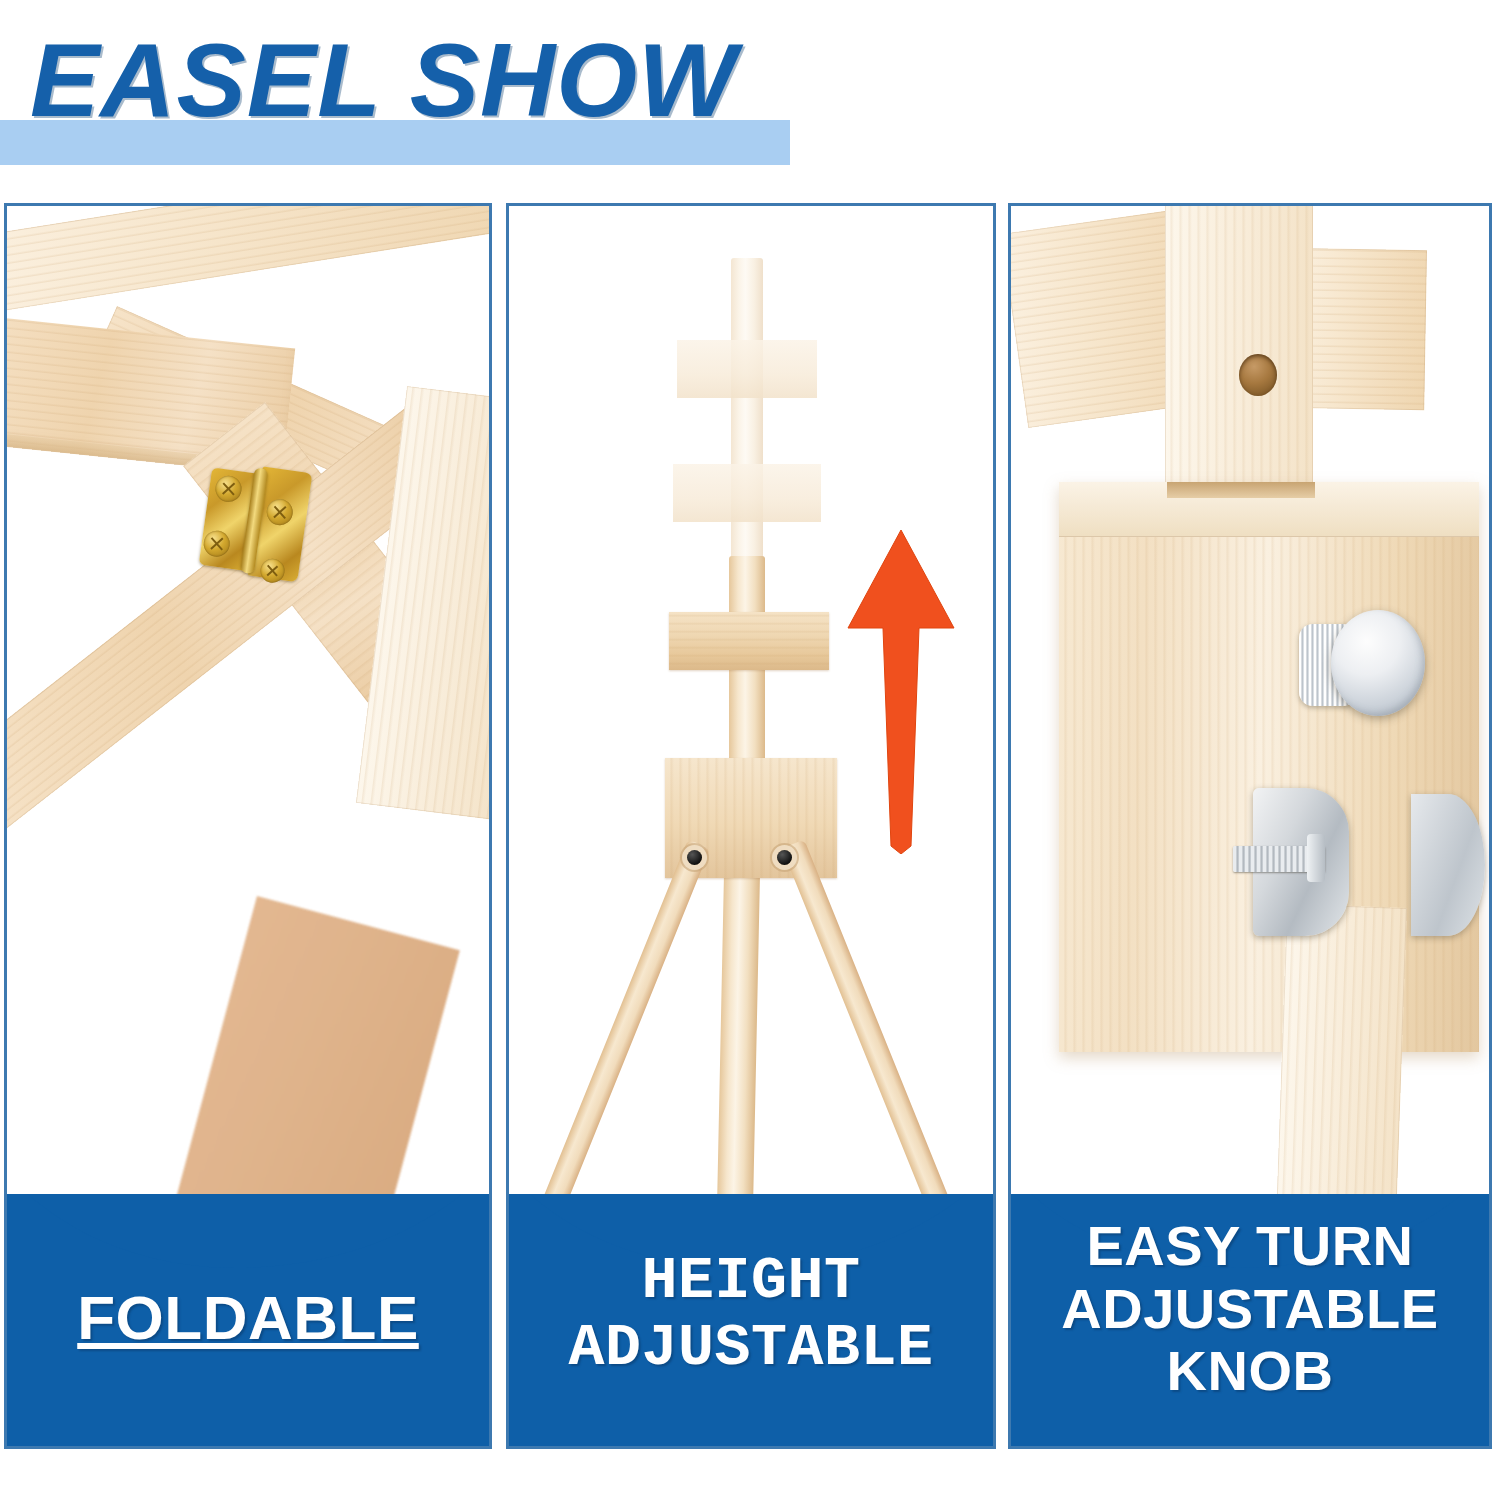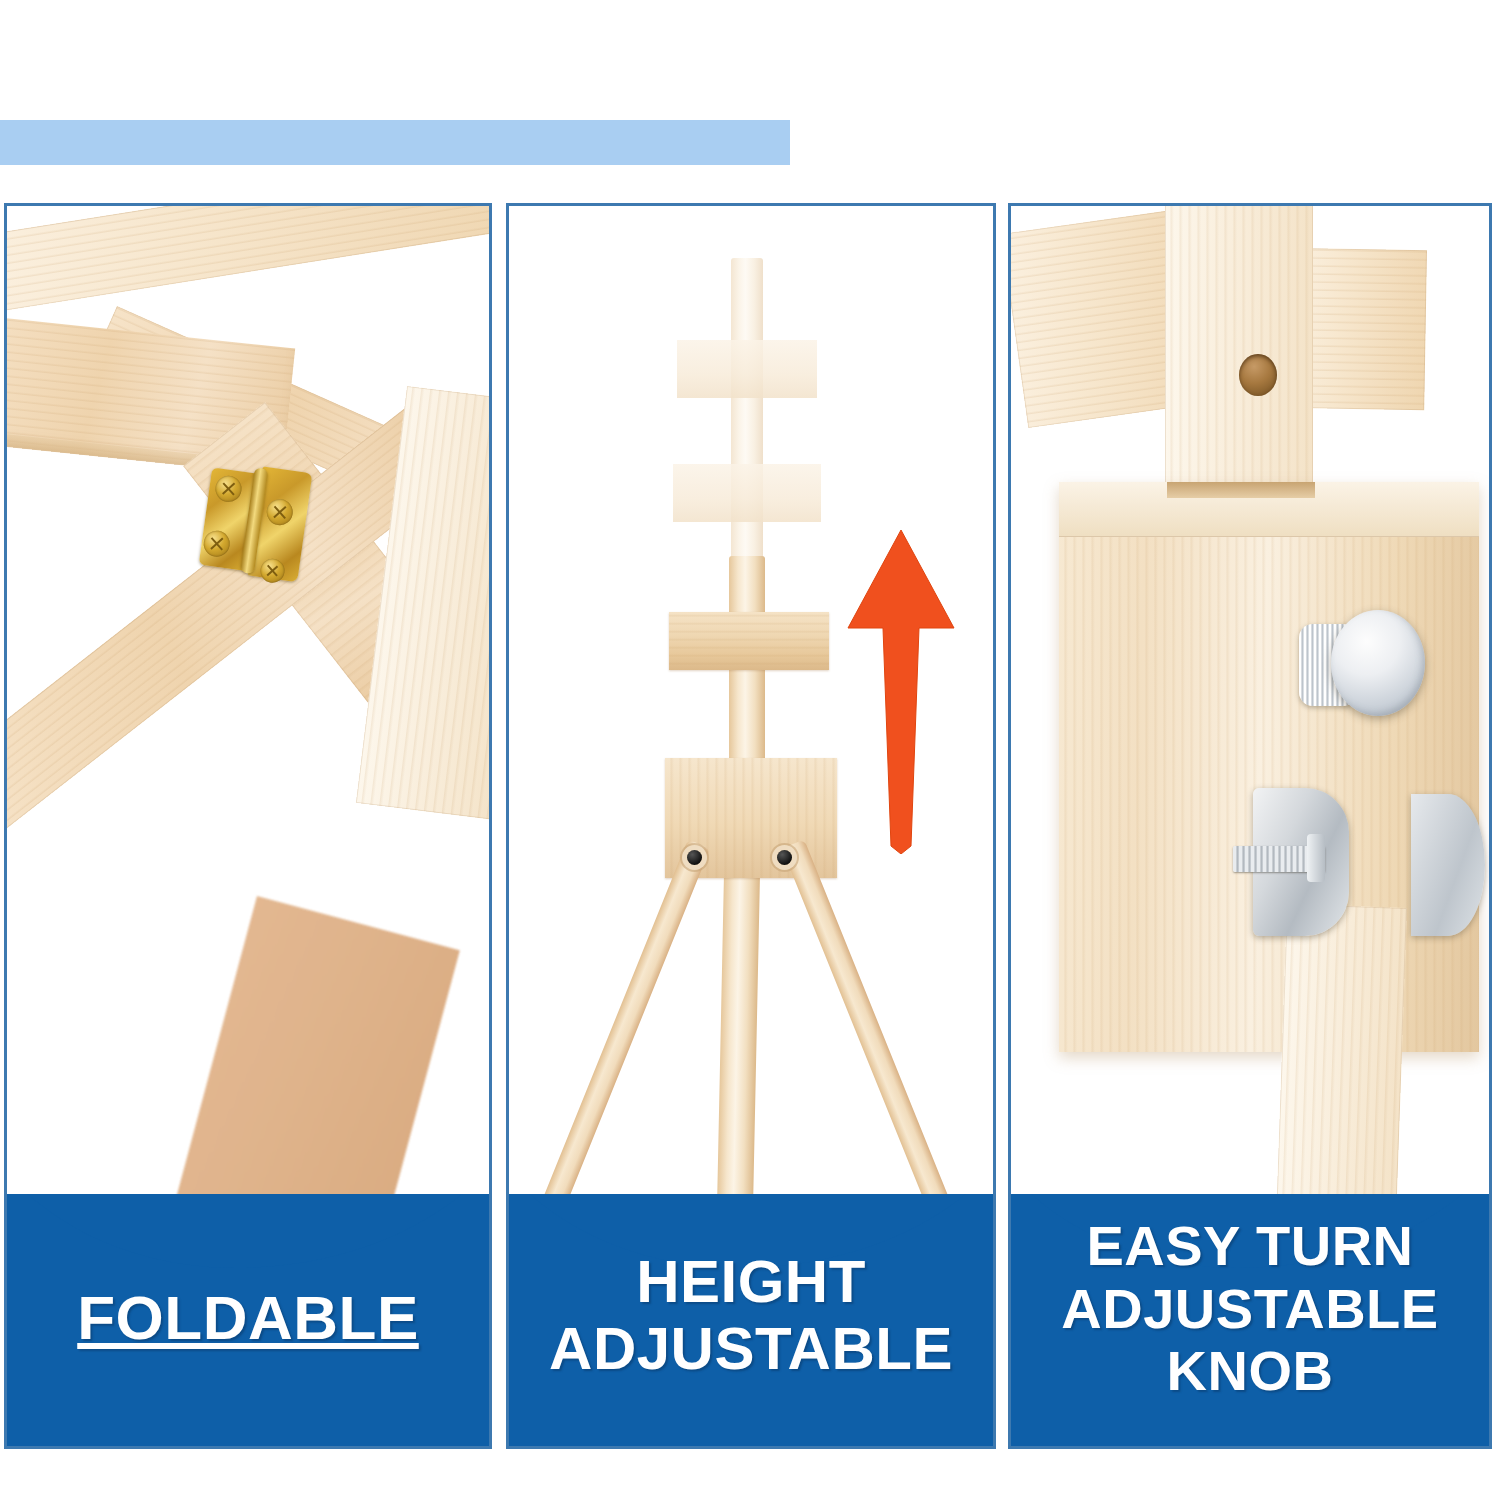--- a/index.html
+++ b/index.html
@@ -73,21 +73,21 @@
     font-weight:bold;
     font-size:58px;
     line-height:1.12;
     letter-spacing:.5px;
     padding:0 10px 4px;
     text-shadow:2px 2px 2px rgba(8,50,95,.45);
     white-space:pre-line;
     box-sizing:border-box;
   }
   #caption-1 .caption-text{font-size:62px;text-decoration:underline;}
-  #caption-2 .caption-text{font-size:60px;padding-bottom:10px;}
+  #caption-2 .caption-text{font-size:60px;padding-bottom:10px;font-family:Liberation Mono, monospace;}
   #caption-3 .caption-text{font-size:56px;padding-bottom:22px;}
 
   
   .wood{
     position:absolute;
     background:linear-gradient(100deg,#F6E3C8 0%,#F3DCBC 18%,#EFD4AE 42%,#F5E1C6 70%,#EBCDA4 100%);
     box-shadow:inset 0 0 0 1px rgba(190,155,110,.25);
   }
   .wood.light{
     background:linear-gradient(95deg,#FBF0DF 0%,#F7E7CE 35%,#F2DCBB 75%,#EFD6B0 100%);
@@ -195,20 +195,21 @@
     position:absolute;border-radius:50%;
     background:radial-gradient(circle at 40% 30%,#C69A66 0%,#A6783F 45%,#6E4C1F 100%);
     box-shadow:inset 0 2px 4px rgba(60,35,10,.7);
   }
 </style>
 </head>
 <body>
 
 <div id="header">
   <div id="title-underline"></div>
+  <div id="page-title">EASEL SHOW</div>
 </div>
 
 <div id="panels">
 
   <div class="panel" id="panel-1">
     <div class="photo">
 
       <div class="wood light" style="left:-30px;top:30px;width:560px;height:78px;transform:rotate(-9deg);transform-origin:left top;">
         <div class="grain"></div>
       </div>

